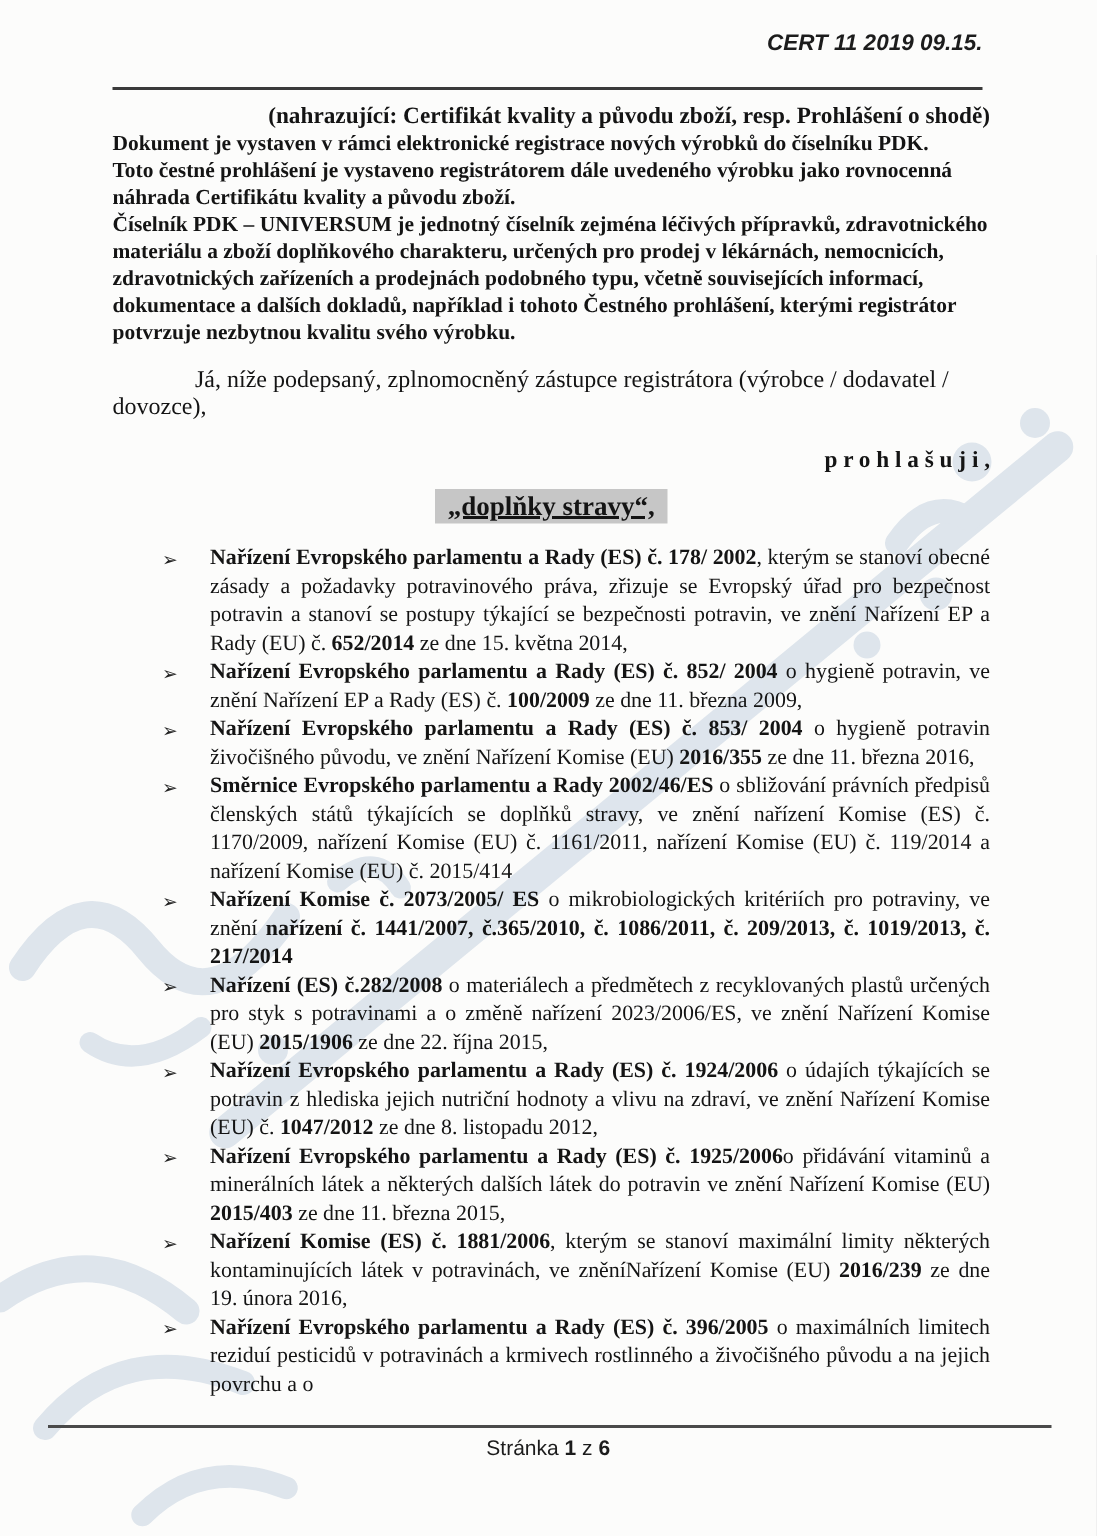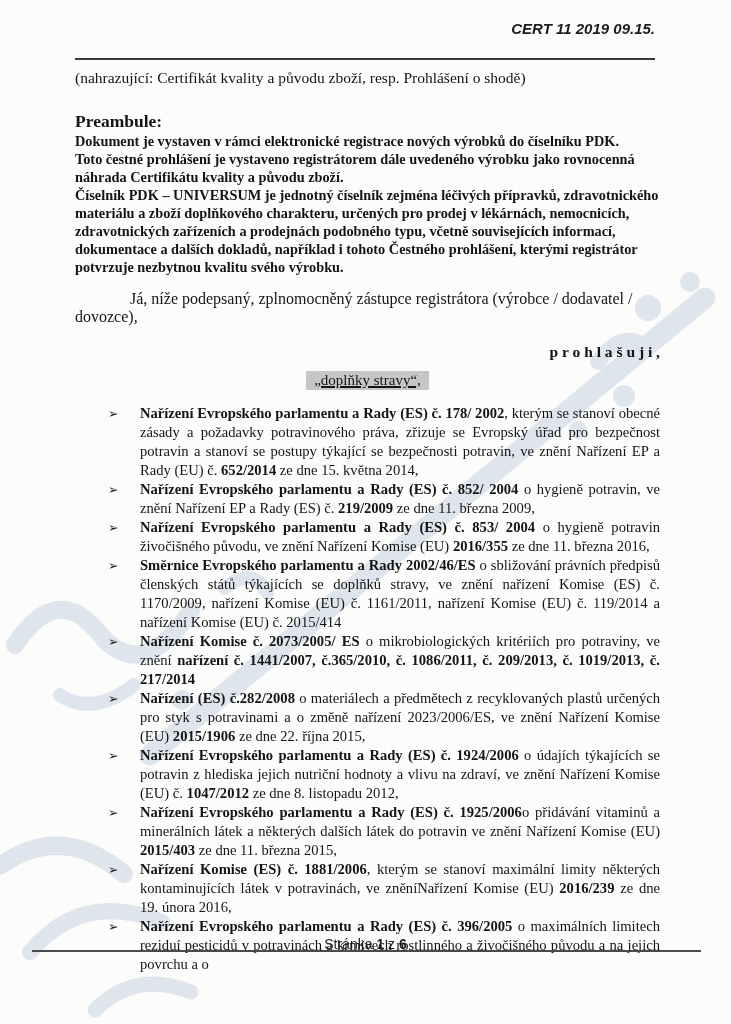--- a/index.html
+++ b/index.html
@@ -26,43 +26,43 @@
   }
   
   .content{
     position:absolute;top:66px;left:75px;width:585px;z-index:1;
   }
   .title{
     margin:8px 0 0 0;text-align:center;
     font-size:25px;font-weight:bold;letter-spacing:1px;
   }
   .subtitle{
-    margin:3px 0 0 0;text-align:left;
-    font-size:15.5px;font-weight:normal;
+    margin:3px 0 0 0;text-align:right;
+    font-size:15.5px;font-weight:bold;
   }
   .preamble-heading{
     margin:24px 0 0 0;font-size:17.5px;font-weight:bold;
   }
   .preamble-par{
     margin:0;font-size:14.3px;font-weight:bold;line-height:18px;
   }
   .intro-par{
     margin:14px 0 0 0;font-size:16px;line-height:18px;text-indent:55px;
   }
   .declare-verb{
     margin:17px 0 0 0;text-align:right;
     font-size:15.5px;font-weight:bold;
   }
   .product-line{
     margin:19px 0 0 0;font-size:14.5px;
   }
   .product-type-wrap{margin:10px 0 0 0;text-align:center;}
   .product-type{
     display:inline-block;
-    font-size:15px;font-weight:normal;
+    font-size:18px;font-weight:bold;
     text-decoration:underline;
     text-decoration-thickness:2px;
     padding:1px 8px;
   }
   .requirements-line{
     margin:15px 0 0 0;font-size:14.5px;
   }
   .reg-list{
     margin:14px 0 0 33px;padding:0;list-style:none;
   }
@@ -76,21 +76,21 @@
     font-size:12.5px;line-height:19px;color:#222;
   }
   .reg-text{flex:1;text-align:justify;}
   .reg-text b{font-weight:bold;}
   
   .footer-rule{
     position:absolute;top:950px;left:32px;right:30px;z-index:1;
     border-top:2px solid #4a4a4a;
   }
   .page-footer{
-    position:absolute;top:936px;left:0;width:100%;z-index:1;
+    position:absolute;top:957px;left:0;width:100%;z-index:1;
     text-align:center;
     font-family:"Liberation Sans","DejaVu Sans",sans-serif;
     font-size:14px;color:#1c1c1c;
   }
   .page-footer b{font-weight:bold;}
 </style>
 </head>
 <body>
 
 <div class="page">
@@ -113,21 +113,20 @@
     </g>
   </svg>
 
   <div class="doc-code">CERT 11 2019 09.15.</div>
   <div class="header-rule"></div>
 
   <div class="content">
 
     <div class="subtitle">(nahrazující: Certifikát kvality a původu zboží, resp. Prohlášení o shodě)</div>
 
-    <div class="preamble-heading">Preambule:</div>
     <p class="preamble-par">Dokument je vystaven v rámci elektronické registrace nových výrobků do číselníku PDK.</p>
     <p class="preamble-par">Toto čestné prohlášení je vystaveno registrátorem dále uvedeného výrobku jako rovnocenná náhrada Certifikátu kvality a původu zboží.</p>
     <p class="preamble-par">Číselník PDK – UNIVERSUM je jednotný číselník zejména léčivých přípravků, zdravotnického materiálu a zboží doplňkového charakteru, určených pro prodej v lékárnách, nemocnicích, zdravotnických zařízeních a prodejnách podobného typu, včetně souvisejících informací, dokumentace a dalších dokladů, například i tohoto Čestného prohlášení, kterými registrátor potvrzuje nezbytnou kvalitu svého výrobku.</p>
 
     <p class="intro-par">Já, níže podepsaný, zplnomocněný zástupce registrátora (výrobce / dodavatel / dovozce),</p>
 
     <div class="declare-verb">p r o h l a š u j i ,</div>
 
 
     <div class="product-type-wrap">
@@ -135,21 +134,21 @@
     </div>
 
 
     <ul class="reg-list">
       <li class="reg-item">
         <span class="marker">➢</span>
         <span class="reg-text"><b>Nařízení Evropského parlamentu a Rady (ES) č. 178/ 2002</b><span>, kterým se stanoví obecné zásady a požadavky potravinového práva, zřizuje se Evropský úřad pro bezpečnost potravin a stanoví se postupy týkající se bezpečnosti potravin, ve znění Nařízení EP a Rady (EU) č. </span><b>652/2014</b><span> ze dne 15. května 2014,</span></span>
       </li>
       <li class="reg-item">
         <span class="marker">➢</span>
-        <span class="reg-text"><b>Nařízení Evropského parlamentu a Rady (ES) č. 852/ 2004</b><span> o hygieně potravin, ve znění Nařízení EP a Rady (ES) č. </span><b>219/2009</b><span> ze dne 11. března 2009,</span></span>
+        <span class="reg-text"><b>Nařízení Evropského parlamentu a Rady (ES) č. 852/ 2004</b><span> o hygieně potravin, ve znění Nařízení EP a Rady (ES) č. </span><b>100/2009</b><span> ze dne 11. března 2009,</span></span>
       </li>
       <li class="reg-item">
         <span class="marker">➢</span>
         <span class="reg-text"><b>Nařízení Evropského parlamentu a Rady (ES) č. 853/ 2004</b><span> o hygieně potravin živočišného původu, ve znění Nařízení Komise (EU) </span><b>2016/355</b><span> ze dne 11. března 2016,</span></span>
       </li>
       <li class="reg-item">
         <span class="marker">➢</span>
         <span class="reg-text"><b>Směrnice Evropského parlamentu a Rady 2002/46/ES</b><span> o sbližování právních předpisů členských států týkajících se doplňků stravy, ve znění nařízení Komise (ES) č. 1170/2009, nařízení Komise (EU) č. 1161/2011, nařízení Komise (EU) č. 119/2014 a nařízení Komise (EU) č. 2015/414</span></span>
       </li>
       <li class="reg-item">

